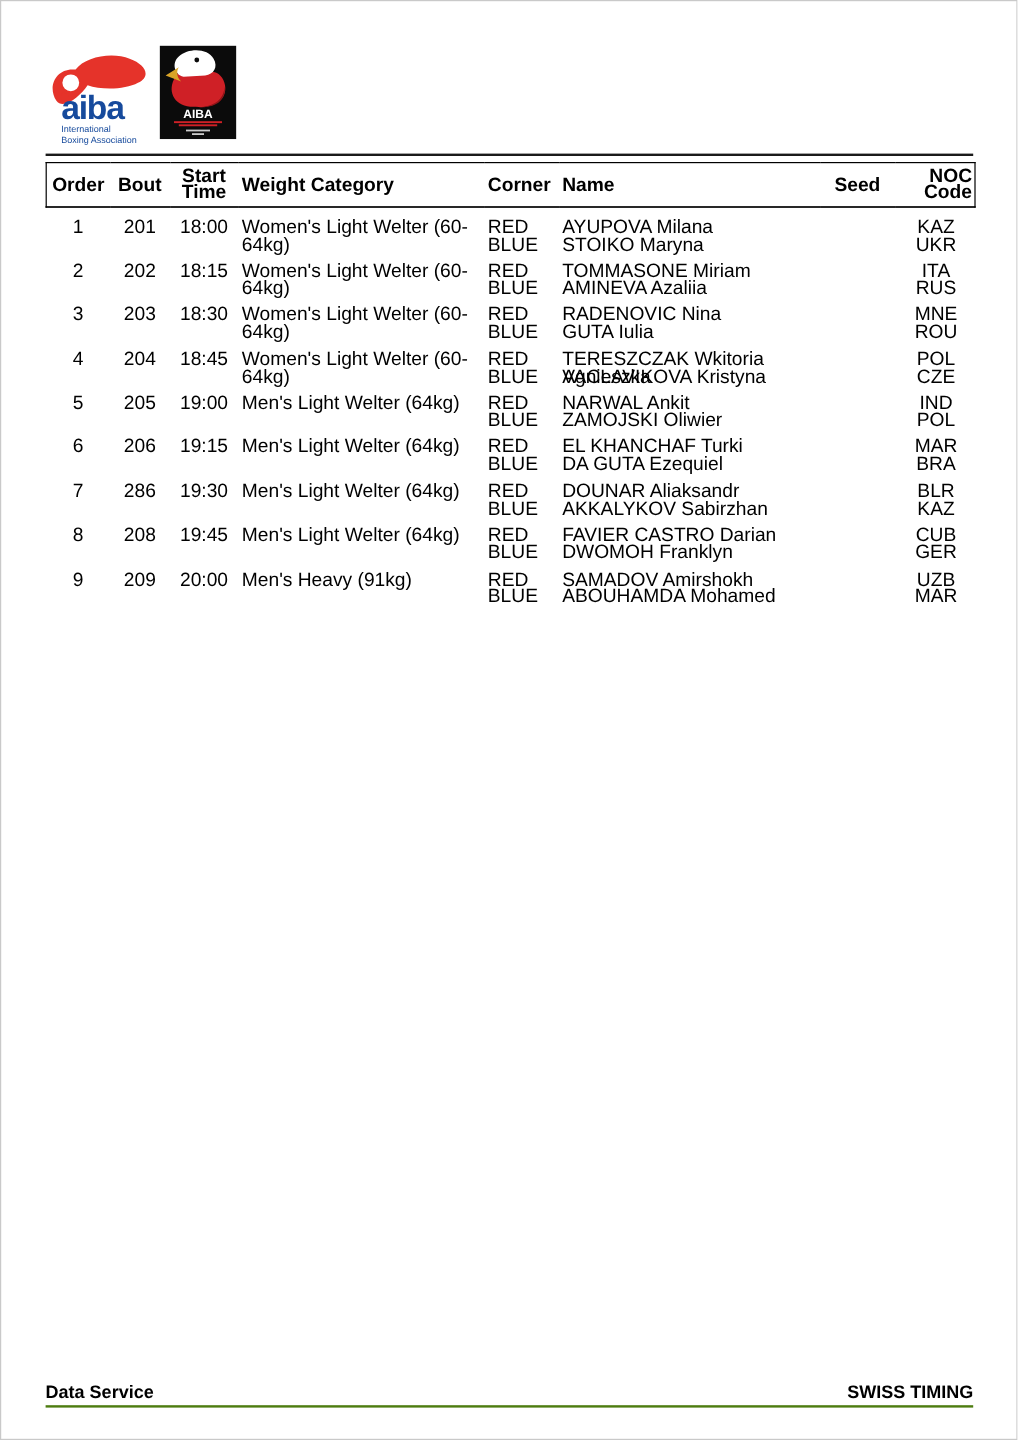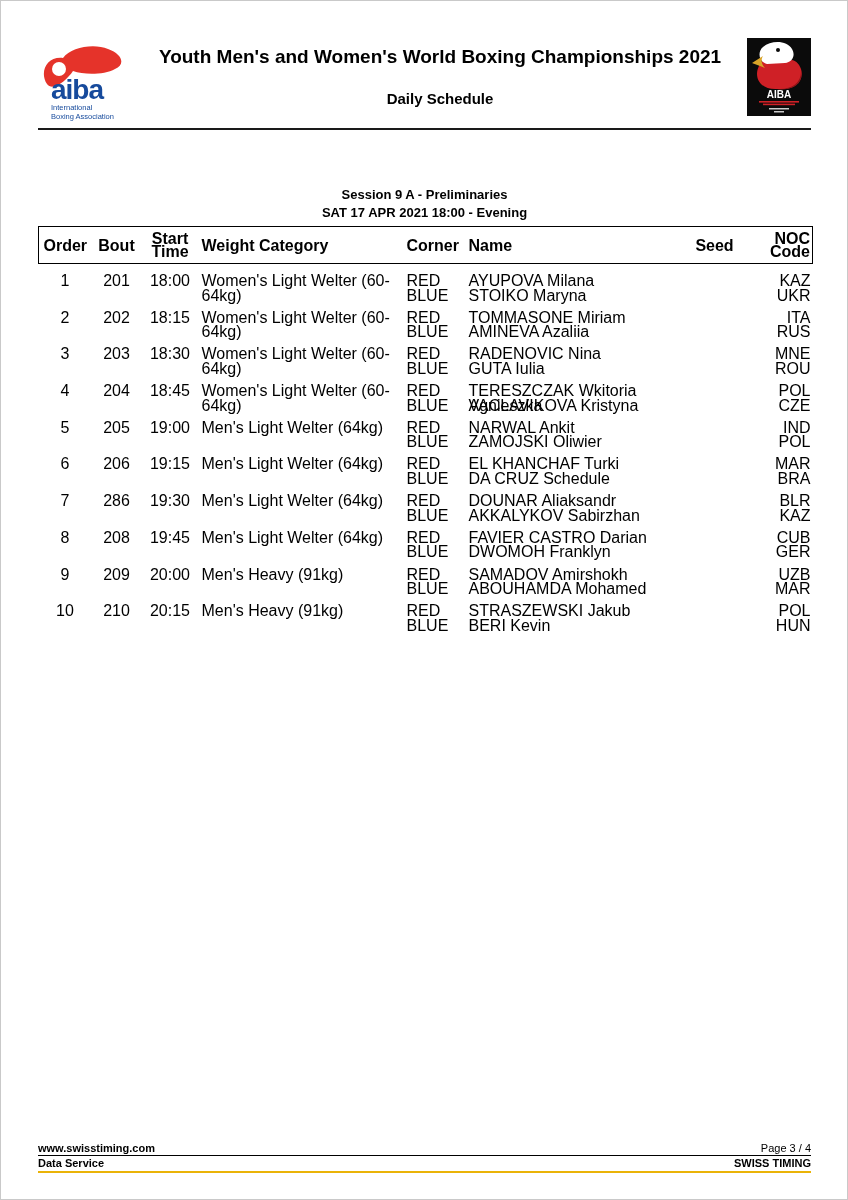--- a/index.html
+++ b/index.html
@@ -34,32 +34,32 @@
     border-top:1.5px solid #000; border-bottom:1.5px solid #000;
     font-weight:bold; height:32px; vertical-align:middle;
     white-space:pre-line; line-height:13px; padding:2px;
   }
   thead th:first-child { border-left:1.5px solid #000; }
   thead th:last-child  { border-right:1.5px solid #000; }
   th.al, td.al { text-align:left; padding-left:3px; }
   th.ac, td.ac { text-align:center; }
   td { vertical-align:top; padding:0 2px 7.5px 2px; line-height:14.6px; }
   td.al { padding-left:3px; }
-  td.noc { padding-left:4px; text-align:right; }
+  td.noc { padding-left:4px; text-align:center; }
   th.noc { text-align:right; padding-left:4px; }
   tbody tr:first-child td { padding-top:10px; }
   td div { height:14.6px; }
 
   
   .footer { position:absolute; left:37px; right:36px; bottom:26px; }
   .f-row1 { display:flex; justify-content:space-between; align-items:flex-end;
             font-size:11px; border-bottom:1px solid #000; padding-bottom:1px; }
   .f-row1 .website { font-weight:bold; }
   .f-row2 { display:flex; justify-content:space-between; font-weight:bold;
-            font-size:11px; border-bottom:2px solid #eab308; padding:1px 0 2px; }
+            font-size:15px; border-bottom:2px solid #4d7c0f; padding:1px 0 2px; }
   .f-row3 { position:relative; font-size:9px; padding-top:2px; height:14px; }
   .f-row3 .code { position:absolute; left:0; top:2px; }
   .f-row3 .created { display:block; text-align:center; white-space:pre; }
 
   svg text { font-family:"Liberation Sans", sans-serif; }
 </style>
 </head>
 <body>
 
 <div class="page">
@@ -70,48 +70,40 @@
       <svg width="95" height="78" viewBox="0 0 95 78">
         <path d="M9,40 C1,28 9,12 25,14 C33,3 56,-1 70,5 C84,10 88,20 77,25 C66,31 46,31 35,27 C29,36 15,48 9,40 Z" fill="#e5332a"></path>
         <circle cx="21" cy="25" r="7" fill="#ffffff"></circle>
         <path d="M14,33 C11,38 14,42 18,40 C21,38 20,34 14,33 Z" fill="#e5332a"></path>
         <text x="13" y="55" font-size="28" font-weight="bold" letter-spacing="-1" fill="#164a9c">aiba</text>
         <text x="13" y="66" font-size="7.5" fill="#164a9c">International</text>
         <text x="13" y="75" font-size="7.5" fill="#164a9c">Boxing Association</text>
       </svg>
     </div>
 
-    <div class="titles">
-      <div class="main-title">Youth Men's and Women's World Boxing Championships 2021</div>
-      <div class="subtitle">Daily Schedule</div>
-    </div>
 
     <div class="event-logo">
       <svg width="64" height="78" viewBox="0 0 64 78">
         <rect width="64" height="78" fill="#0b0b0b"></rect>
         <path d="M12,28 C6,40 14,52 30,51 C46,53 58,44 54,31 C51,21 41,19 33,25 C25,17 16,19 12,28 Z" fill="#cf2026"></path>
         <path d="M30,51 C44,52 54,45 54,34 C56,45 47,53 30,51 Z" fill="#8e1418"></path>
         <path fill="#ffffff" d="M16,9 C24,2 40,2 45,11 C49,18 45,24 38,25 L20,26 C12,24 10,14 16,9 Z"></path>
         <path d="M16,18 L5,25 L18,30 C14,26 14,21 16,18 Z" fill="#d9a428"></path>
         <circle cx="31" cy="12" r="2" fill="#0b0b0b"></circle>
         <text x="32" y="60" text-anchor="middle" font-size="10" font-weight="bold" fill="#ffffff">AIBA</text>
         <rect x="12" y="63" width="40" height="1.6" fill="#cf2026"></rect>
         <rect x="16" y="65.6" width="32" height="1.6" fill="#cf2026"></rect>
         <rect x="22" y="70" width="20" height="1.5" fill="#cccccc"></rect>
         <rect x="27" y="73" width="10" height="1.5" fill="#cccccc"></rect>
       </svg>
     </div>
   </div>
 
   <hr class="top-rule">
 
-  <div class="session">
-    <div>Session 9 A - Preliminaries</div>
-    <div>SAT 17 APR 2021 18:00 - Evening</div>
-  </div>
 
   <table class="sched">
     <colgroup>
       <col style="width:53px">
         <col style="width:50px">
         <col style="width:57px">
       <col style="width:205px">
         <col style="width:62px">
         <col style="width:218px">
       <col style="width:62px">
@@ -246,21 +238,21 @@
     <td class="ac">6</td>
     <td class="ac">206</td>
     <td class="ac">19:15</td>
     <td class="al">Men's Light Welter (64kg)</td>
     <td class="al">
       <div>RED</div>
       <div>BLUE</div>
           </td>
     <td class="al">
       <div>EL KHANCHAF Turki</div>
-      <div>DA CRUZ Schedule</div>
+      <div>DA GUTA Ezequiel</div>
           </td>
     <td class="ac">
       <div></div>
       <div></div>
           </td>
     <td class="noc">
       <div>MAR</div>
       <div>BRA</div>
           </td>
   </tr>
@@ -323,49 +315,23 @@
           </td>
     <td class="ac">
       <div></div>
       <div></div>
           </td>
     <td class="noc">
       <div>UZB</div>
       <div>MAR</div>
           </td>
   </tr>
-  <tr>
-    <td class="ac">10</td>
-    <td class="ac">210</td>
-    <td class="ac">20:15</td>
-    <td class="al">Men's Heavy (91kg)</td>
-    <td class="al">
-      <div>RED</div>
-      <div>BLUE</div>
-          </td>
-    <td class="al">
-      <div>STRASZEWSKI Jakub</div>
-      <div>BERI Kevin</div>
-          </td>
-    <td class="ac">
-      <div></div>
-      <div></div>
-          </td>
-    <td class="noc">
-      <div>POL</div>
-      <div>HUN</div>
-          </td>
-  </tr>
       </tbody>
   </table>
 
   <div class="footer">
-    <div class="f-row1">
-      <span class="website">www.swisstiming.com</span>
-      <span>Page 3 / 4</span>
-    </div>
     <div class="f-row2">
       <span>Data Service</span>
       <span>SWISS TIMING</span>
     </div>
   </div>
 
 </div>
 
 </body></html>

